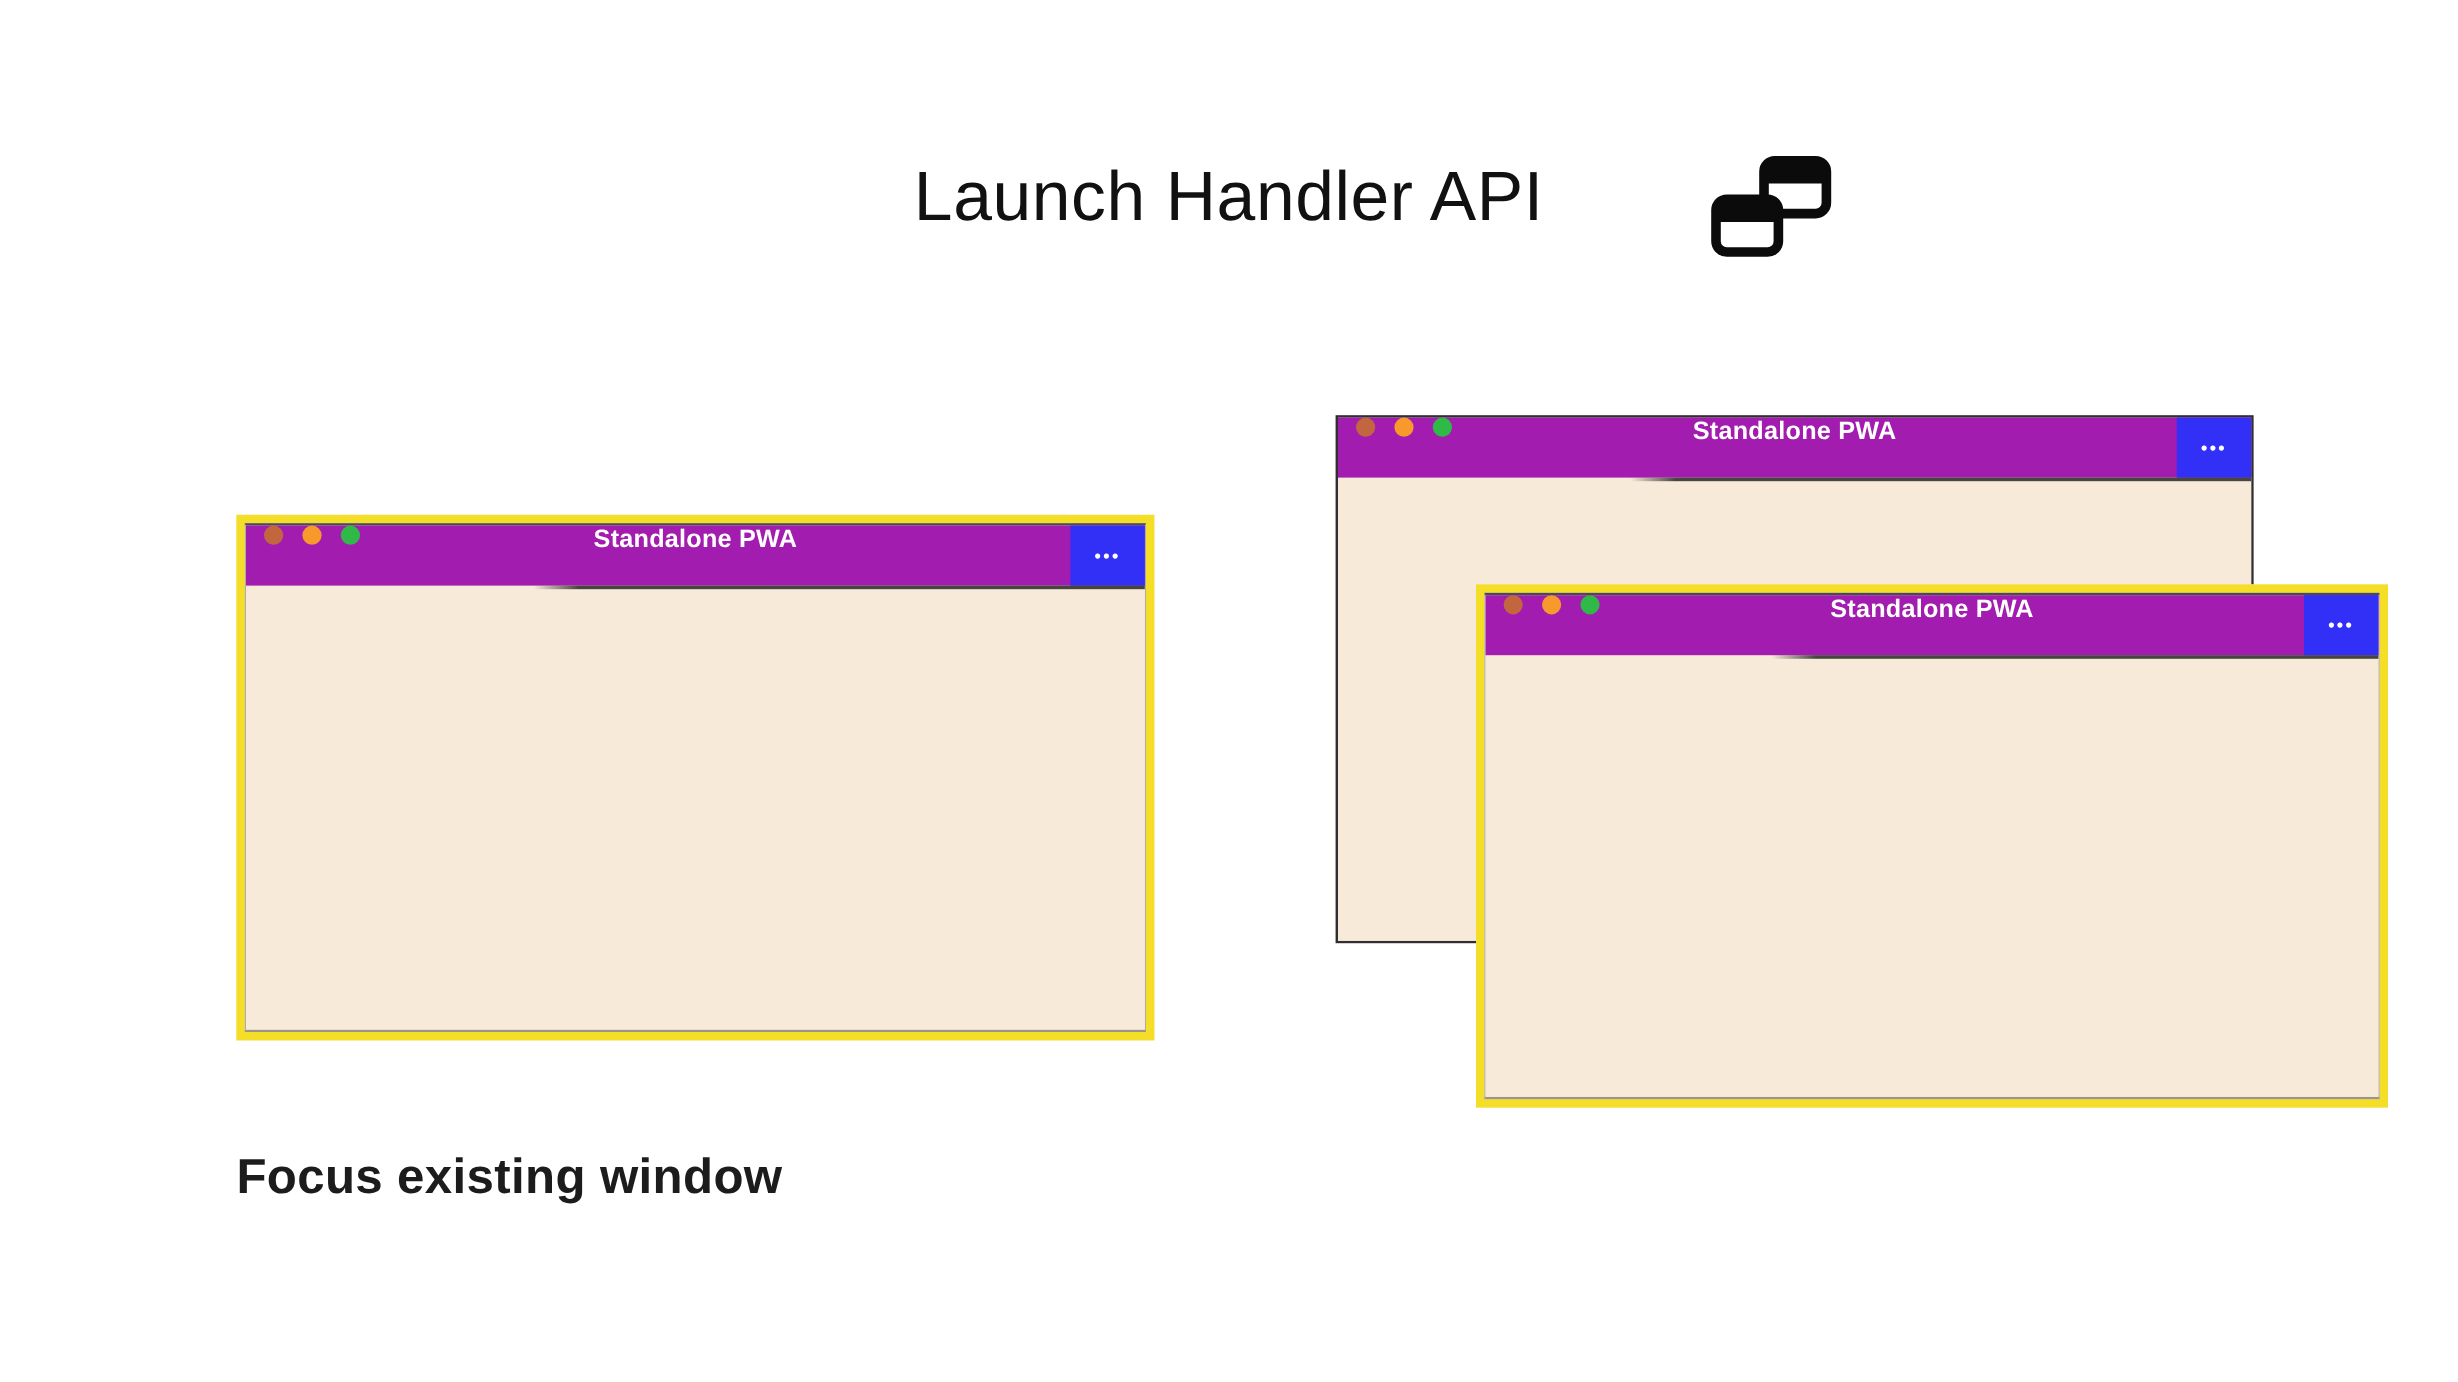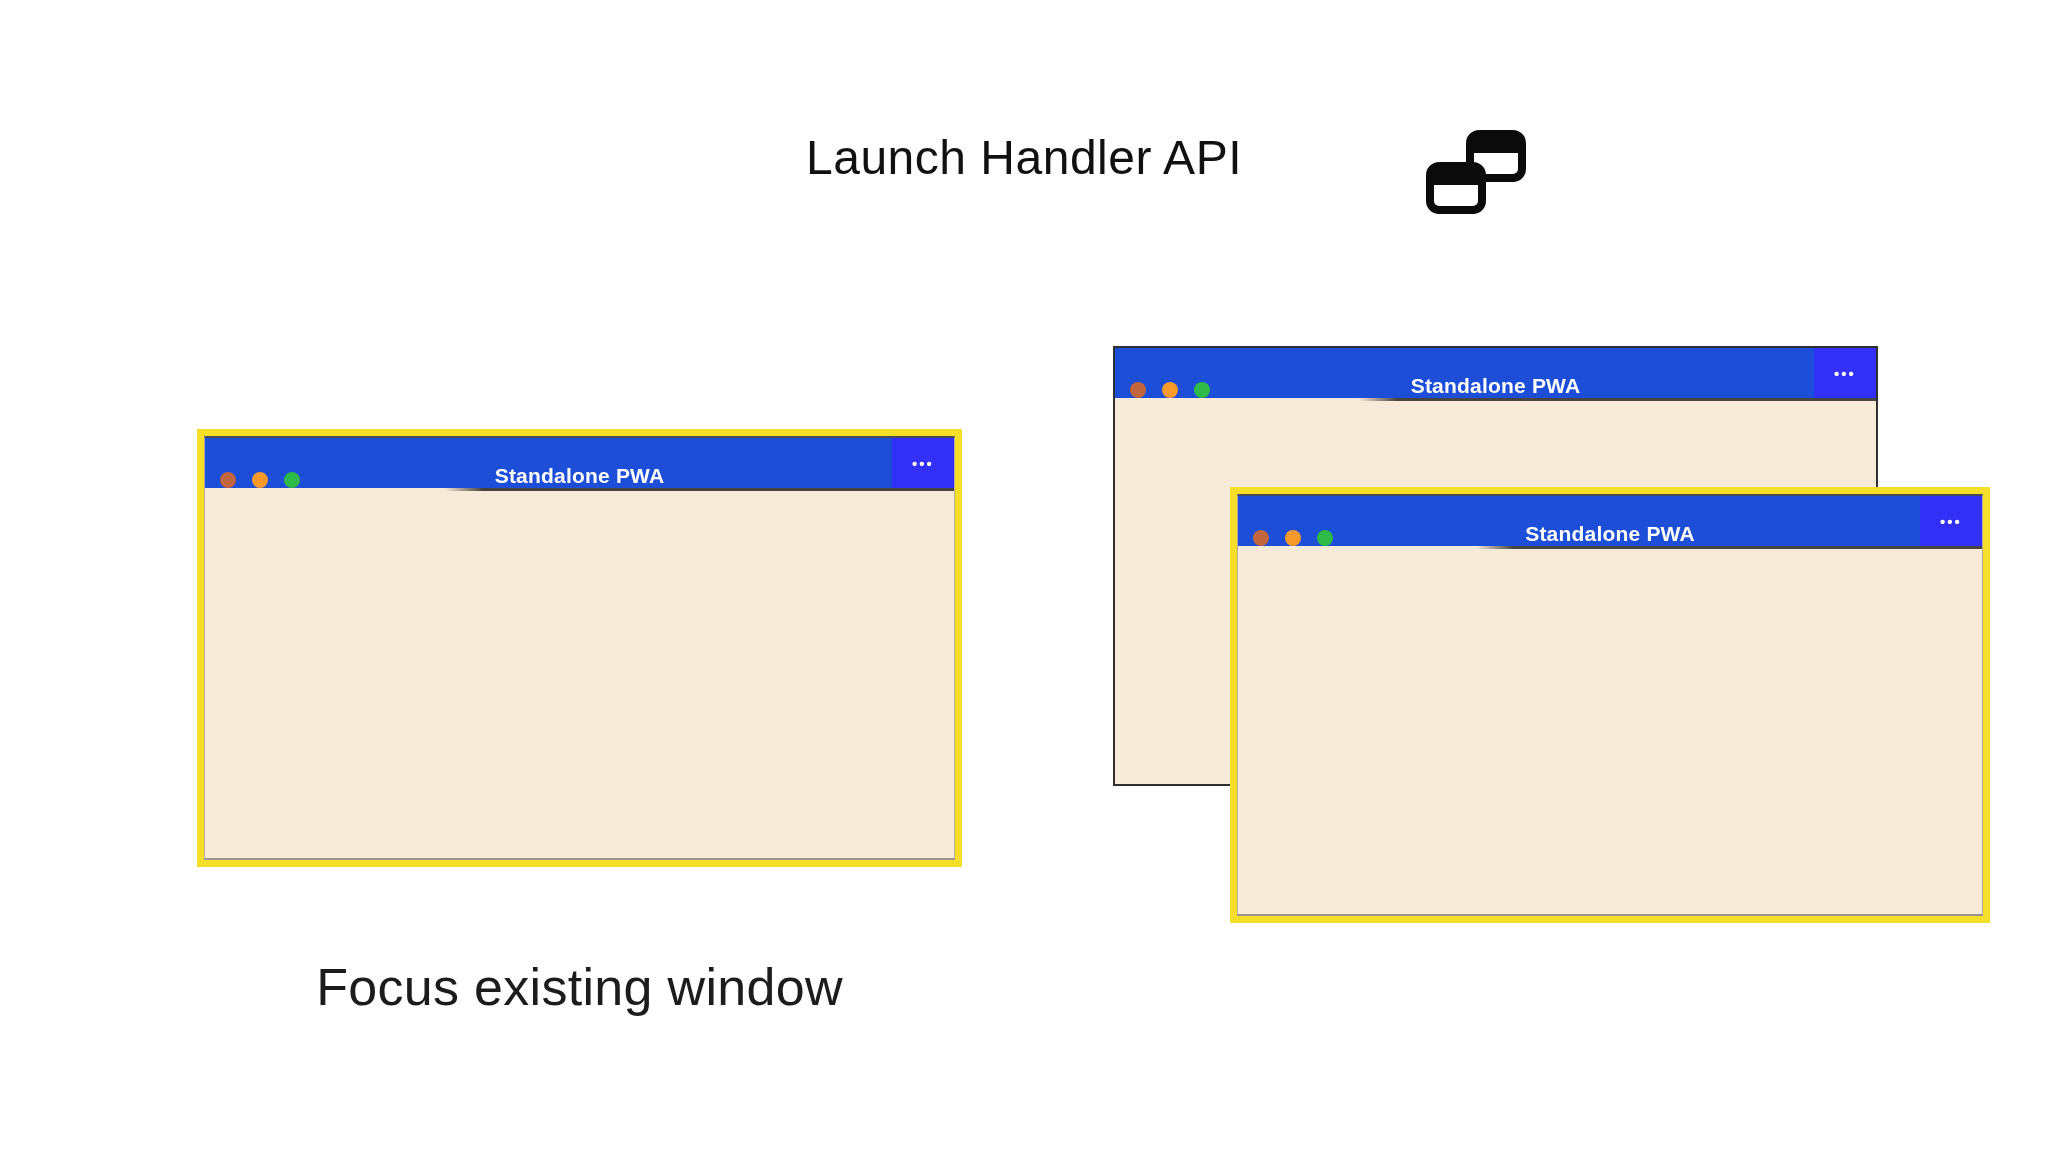--- a/index.html
+++ b/index.html
@@ -6,39 +6,39 @@
   html,body { background:#ffffff; }
   .stage {
     position:relative; width:2048px; height:1152px;
     background:#ffffff; overflow:hidden;
     font-family:"Liberation Sans", sans-serif;
   }
 
   
   .page-title {
     position:absolute; left:0; top:130px; width:2048px;
-    text-align:center; font-size:48px; font-weight:500;
+    text-align:center; font-size:58px; font-weight:500;
     letter-spacing:0.5px; color:#111111;
   }
   .header-icon { position:absolute; left:1424px; top:124px; }
 
   
   .pwa-window { position:absolute; background:#F8EAD9; }
   .pwa-window.hl   { border:7px solid #F5DE28; z-index:2; }
   .pwa-window.back { border:2px solid #2F2F33; z-index:1; }
 
   .win-frame { position:absolute; inset:0; display:flex; flex-direction:column; }
   .pwa-window.hl .win-frame {
     border-style:solid; border-width:2px 1px 2px 1px;
     border-color:#4a4a55 #b3ab9c #9a9489 #b3ab9c;
   }
 
   .titlebar {
-    position:relative; flex:none; height:50px; background:#1d4ed8;
-    display:flex; align-items:flex-end;
+    position:relative; flex:none; height:50px; background:#a21caf;
+    display:flex; align-items:flex-start;
   }
   .traffic { display:flex; gap:16px; margin-left:15px; z-index:1; }
   .dot { width:16px; height:16px; border-radius:50%; }
   .dot.red    { background:#C2663F; }
   .dot.orange { background:#F8992B; }
   .dot.green  { background:#2FBA47; }
 
   .win-title {
     position:absolute; left:0; right:0; text-align:center;
     color:#ffffff; font-size:21px; font-weight:600; letter-spacing:0.2px;
@@ -55,22 +55,22 @@
   }
   .win-body { flex:1; background:#F8EAD9; }
 
   
   #win-left        { left:197px;  top:429px; width:765px; height:438px; }
   #win-right-back  { left:1113px; top:346px; width:765px; height:440px; }
   #win-right-front { left:1230px; top:487px; width:760px; height:436px; }
 
   
   .caption {
-    position:absolute; text-align:center; color:#1c1c1c;
-    font-size:52px; font-weight:400; letter-spacing:0.3px;
+    position:absolute; text-align:left; color:#1c1c1c;
+    font-size:41px; font-weight:700; letter-spacing:0.3px;
   }
   #caption-left  { left:197px;  top:957px; width:765px; }
   #caption-right { left:1230px; top:957px; width:790px; }
 </style>
 </head>
 <body>
 
 <div class="stage">
 
   <h1 class="page-title">Launch Handler API</h1>

